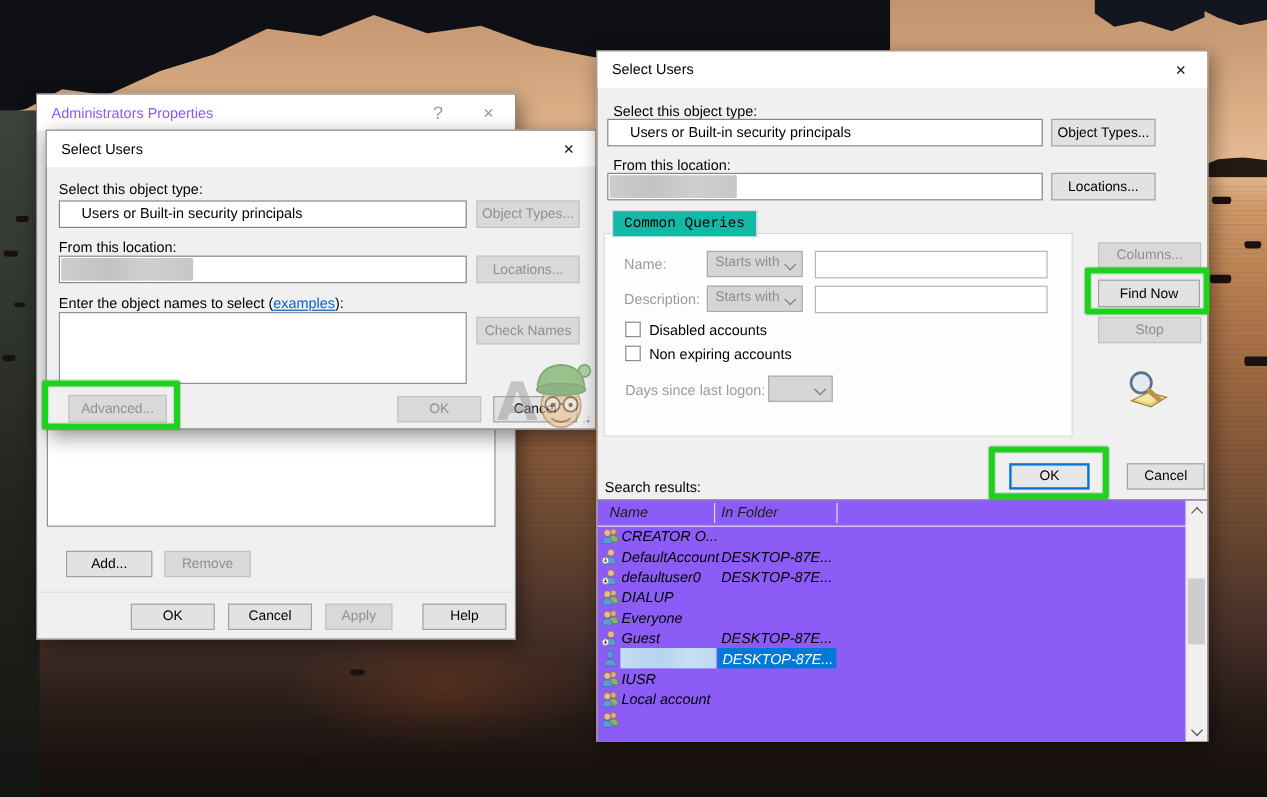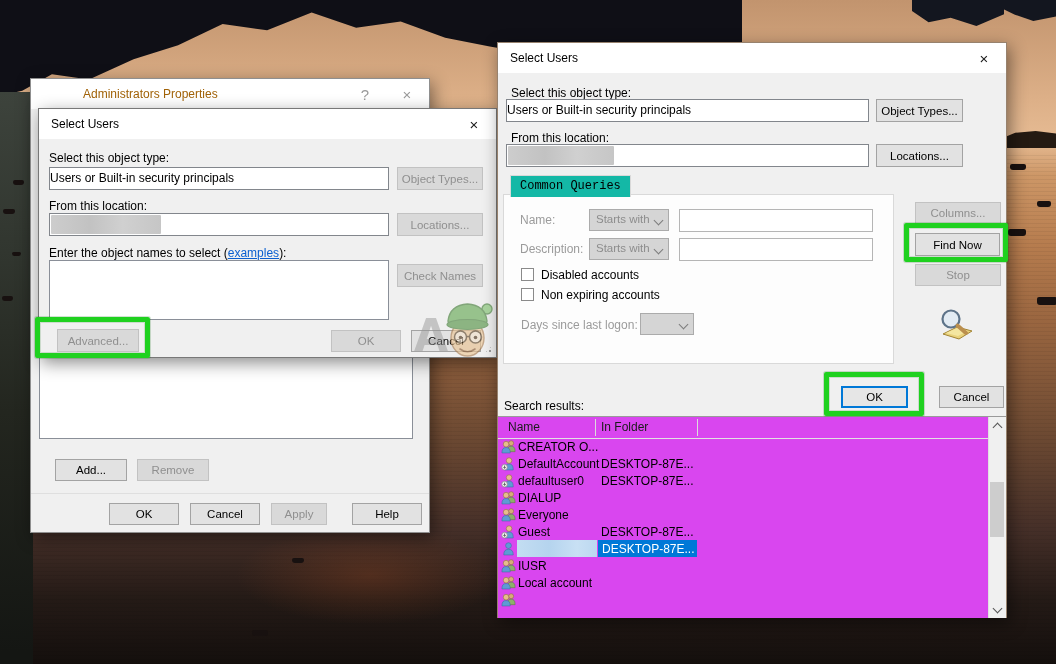--- a/index.html
+++ b/index.html
@@ -29,29 +29,29 @@
 
   
   .win{position:absolute;background:#f0f0f0;border:1px solid #8f8f8f;
     box-shadow:3px 5px 16px rgba(0,0,0,.45);box-sizing:border-box;}
   .win-admin{left:30px;top:78px;width:400px;height:455px;z-index:10;}
   .win-small{left:38px;top:108px;width:459px;height:250px;z-index:20;border-color:#787878;}
   .win-main{left:497px;top:42px;width:510px;height:576px;z-index:30;border-color:#97826e;}
 
   .titlebar{position:relative;height:30px;background:#ffffff;}
   .titlebar .title{position:absolute;left:12px;top:8px;font-size:12px;}
-  .title-inactive{color:#a16207;margin-left:40px;}
+  .title-inactive{color:#8b5cf6;}
   .tb-btn{position:absolute;top:0;width:32px;height:30px;display:flex;align-items:center;
     justify-content:center;font-size:15px;line-height:1;color:#1a1a1a;cursor:default;}
   .tb-gray{color:#9a9a9a;}
 
   .lbl{position:absolute;font-size:12px;color:#000;white-space:nowrap;}
   .lbl-gray{color:#9b9b9b;}
   .field{position:absolute;background:#fff;border:1px solid #82868c;box-sizing:border-box;
-    font-size:12px;padding:3px 0;white-space:nowrap;overflow:hidden;}
+    font-size:12px;padding:3px 18px;white-space:nowrap;overflow:hidden;}
   .box{position:absolute;background:#fff;border:1px solid #8a8f98;box-sizing:border-box;}
   .btn{position:absolute;background:#e2e2e2;border:1px solid #a3a3a3;box-sizing:border-box;
     font-size:11.5px;color:#000;display:flex;align-items:center;justify-content:center;
     white-space:nowrap;padding:0;}
   .btn-dis{background:#d9d9d9;border-color:#c2c2c2;color:#8f8f8f;}
   .btn-default{border:2px solid #0078d7;background:#e6e6e6;}
   .redact{position:absolute;background:linear-gradient(90deg,#cdcdcd,#c2c2c2 35%,#d0d0d0 65%,#c6c6c6);
     border-radius:1px;}
   .link{color:#0b5fd0;text-decoration:underline;cursor:pointer;}
 
@@ -60,22 +60,22 @@
   .chev{position:absolute;right:6px;top:7px;width:6px;height:6px;
     border-right:1.5px solid #7d7d7d;border-bottom:1.5px solid #7d7d7d;transform:rotate(45deg);}
   .chk{position:absolute;width:13px;height:13px;background:#fff;border:1px solid #8a8a8a;
     box-sizing:border-box;}
 
   .tab{position:absolute;background:#14b8a6;border:1px solid #d9d9d9;border-bottom:none;
     padding:3px 9px 4px 9px;font-size:12px;z-index:2;font-family:Liberation Mono, monospace;}
   .panel{position:absolute;background:#fdfdfd;border:1px solid #d9d9d9;box-sizing:border-box;z-index:1;}
 
   
-  .list{position:absolute;left:0px;top:373px;width:508px;height:202px;background:#d946ef;
-    border-top:1px solid #9a9a9a;box-sizing:border-box;overflow:hidden;}
+  .list{position:absolute;left:0px;top:373px;width:508px;height:202px;background:#8b5cf6;
+    border-top:1px solid #9a9a9a;box-sizing:border-box;overflow:hidden;font-style:italic;}
   .lhead{position:relative;height:21px;border-bottom:1px solid #e2e2e2;font-size:12px;color:#1b1b1b;}
   .lhead .hc1{position:absolute;left:10px;top:3px;}
   .lhead .hc2{position:absolute;left:103px;top:3px;}
   .lhead .sep{position:absolute;top:2px;bottom:2px;width:1px;background:#dcdcdc;}
   .rows{position:absolute;left:0;top:21px;right:17px;bottom:0;overflow:hidden;}
   .lrow{position:relative;height:17px;}
   .lrow .ic{position:absolute;left:3px;top:1px;width:15px;height:15px;}
   .lrow .ic svg{display:block;width:15px;height:15px;}
   .lrow .nm{position:absolute;left:20px;top:2px;font-size:12px;white-space:nowrap;}
   .lrow .fd{position:absolute;left:103px;top:2px;font-size:12px;white-space:nowrap;}

